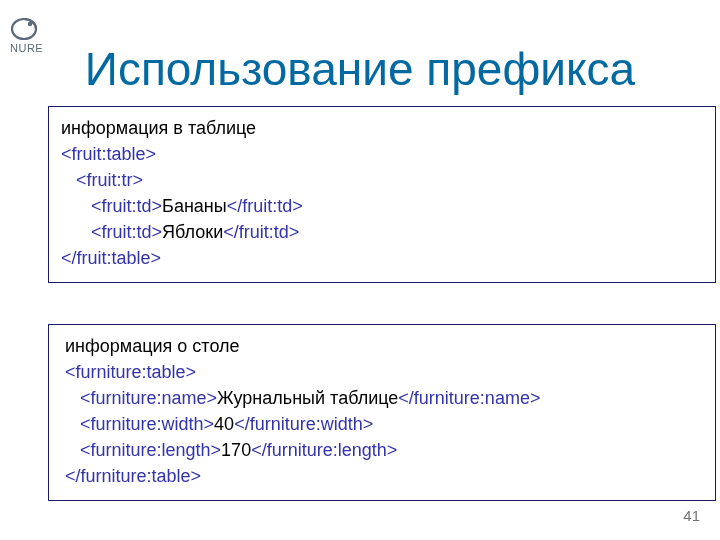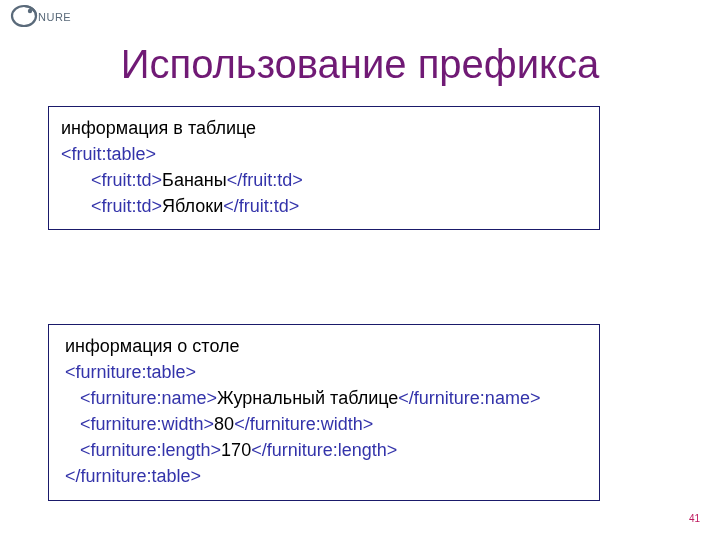--- a/index.html
+++ b/index.html
@@ -5,79 +5,81 @@
   * { margin:0; padding:0; box-sizing:border-box; }
   body {
     width:720px; height:540px;
     background:#fff;
     font-family:Arial, sans-serif;
     position:relative;
     overflow:hidden;
   }
   .logo {
     position:absolute;
-    top:4px; left:10px;
-    display:flex; flex-direction:row; align-items:center;
+    top:17px; left:10px;
+    display:flex; flex-direction:column; 
     color:#5a6a7a;
     font-size:11px;
     letter-spacing:0.5px;
   }
   .logo svg { display:block; margin-bottom:1px; }
   .title {
-    color:#701a75;
-    font-size:40px;
+    color:#0369a1;
+    font-size:46px;
     font-weight:400;
     position:absolute;
     top:42px; left:0; right:0;
     text-align:center;
   }
   .codebox {
     position:absolute;
     left:48px;
-    width:552px;
+    width:668px;
     border:1.5px solid #1a1a6a;
     padding:8px 12px 10px 12px;
     font-size:18px;
     line-height:1.45;
     color:#000;
   }
   .box1 { top:106px; }
   .box2 { top:324px;padding-left:16px; }
   .codebox .tag { color:#3333aa; }
   .xml-line { white-space:pre; font-family:Arial, sans-serif; }
   .pagenum {
     position:absolute;
     right:20px; bottom:16px;
-    font-size:10px;
-    color:#be185d;
+    font-size:15px;
+    color:#737373;
   }
 </style>
 </head>
 <body>
 
 <div class="logo">
   <svg width="28" height="24" viewBox="0 0 28 24">
     <ellipse cx="14" cy="12" rx="12" ry="10" fill="none" stroke="#5a6a7a" stroke-width="2.2"></ellipse>
     <path d="M14 2 A12 10 0 0 1 26 12" fill="none" stroke="#5a6a7a" stroke-width="2.2"></path>
     <circle cx="20" cy="7" r="2.2" fill="#5a6a7a"></circle>
   </svg>
   <span>NURE</span>
 </div>
 
 <h1 class="title">Использование префикса</h1>
 
 <div class="codebox box1">
   <div class="xml-line">информация в таблице</div>
   <div class="xml-line"><span class="tag">&lt;fruit:table&gt;</span></div>
+  <div class="xml-line"><span class="tag">   &lt;fruit:tr&gt;</span></div>
   <div class="xml-line"><span class="tag">      &lt;fruit:td&gt;</span><span>Бананы</span><span class="tag">&lt;/fruit:td&gt;</span></div>
   <div class="xml-line"><span class="tag">      &lt;fruit:td&gt;</span><span>Яблоки</span><span class="tag">&lt;/fruit:td&gt;</span></div>
+  <div class="xml-line"><span class="tag">&lt;/fruit:table&gt;</span></div>
 </div>
 
 <div class="codebox box2">
   <div class="xml-line">информация о столе</div>
   <div class="xml-line"><span class="tag">&lt;furniture:table&gt;</span></div>
   <div class="xml-line"><span class="tag">   &lt;furniture:name&gt;</span><span>Журнальный таблице</span><span class="tag">&lt;/furniture:name&gt;</span></div>
-  <div class="xml-line"><span class="tag">   &lt;furniture:width&gt;</span><span>80</span><span class="tag">&lt;/furniture:width&gt;</span></div>
+  <div class="xml-line"><span class="tag">   &lt;furniture:width&gt;</span><span>40</span><span class="tag">&lt;/furniture:width&gt;</span></div>
   <div class="xml-line"><span class="tag">   &lt;furniture:length&gt;</span><span>170</span><span class="tag">&lt;/furniture:length&gt;</span></div>
   <div class="xml-line"><span class="tag">&lt;/furniture:table&gt;</span></div>
 </div>
 
 <div class="pagenum">41</div>
 
 </body></html>

